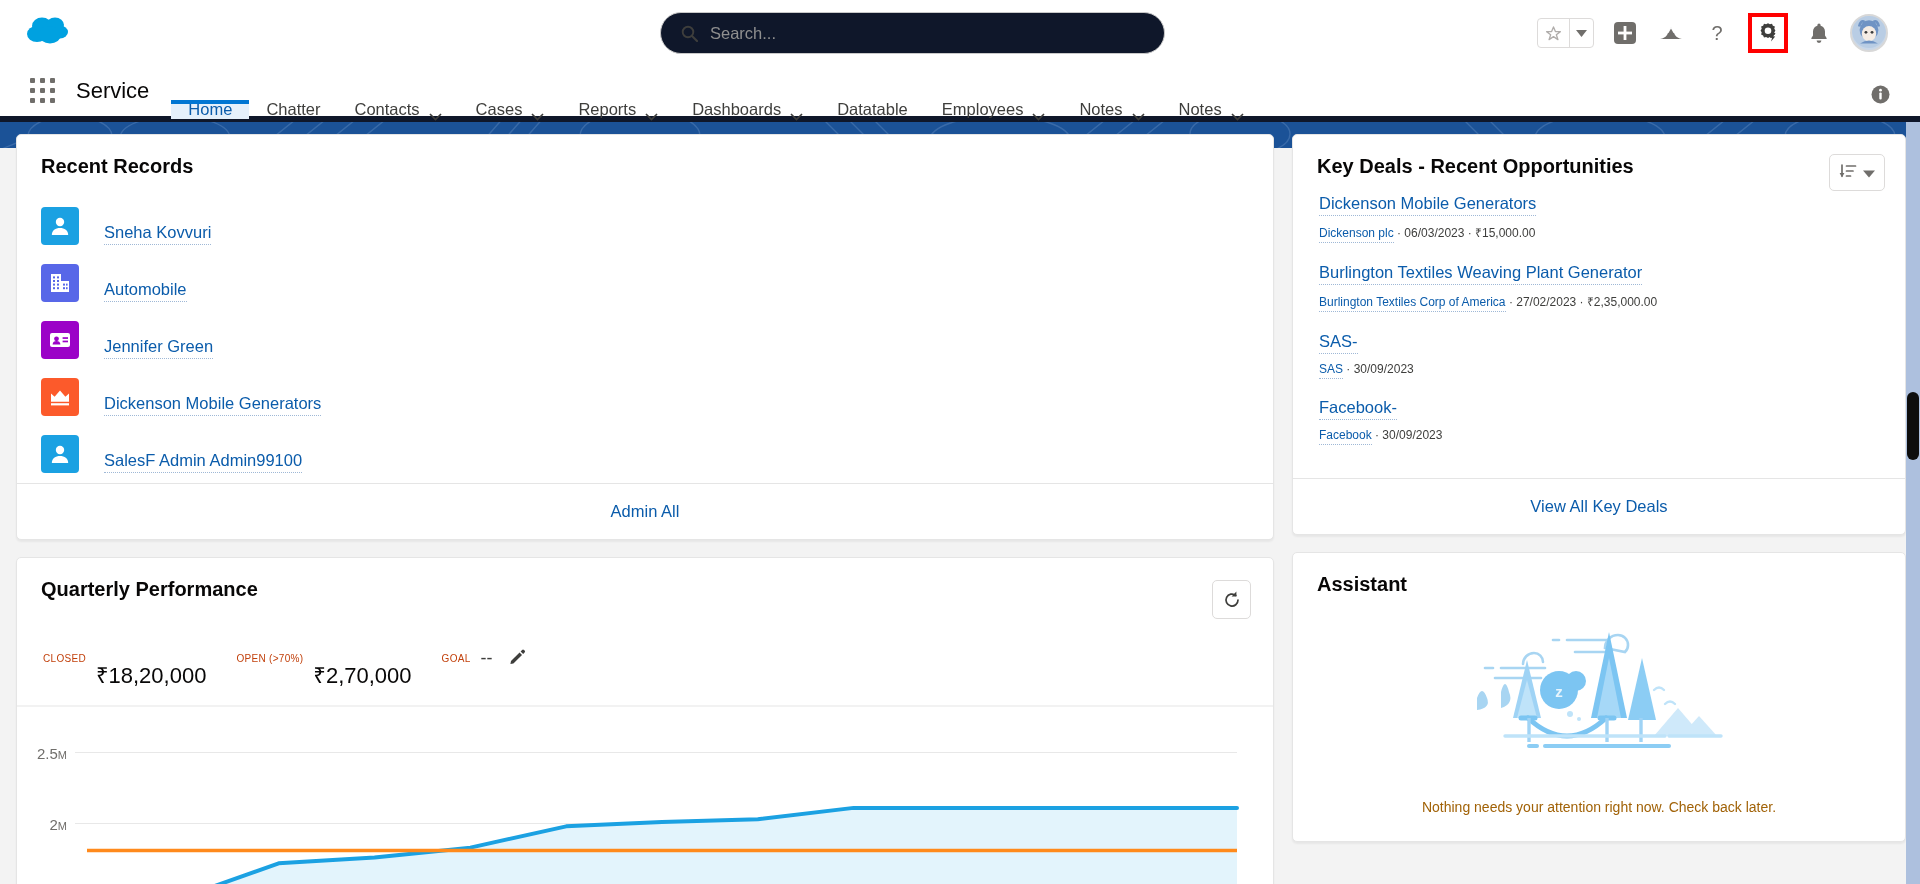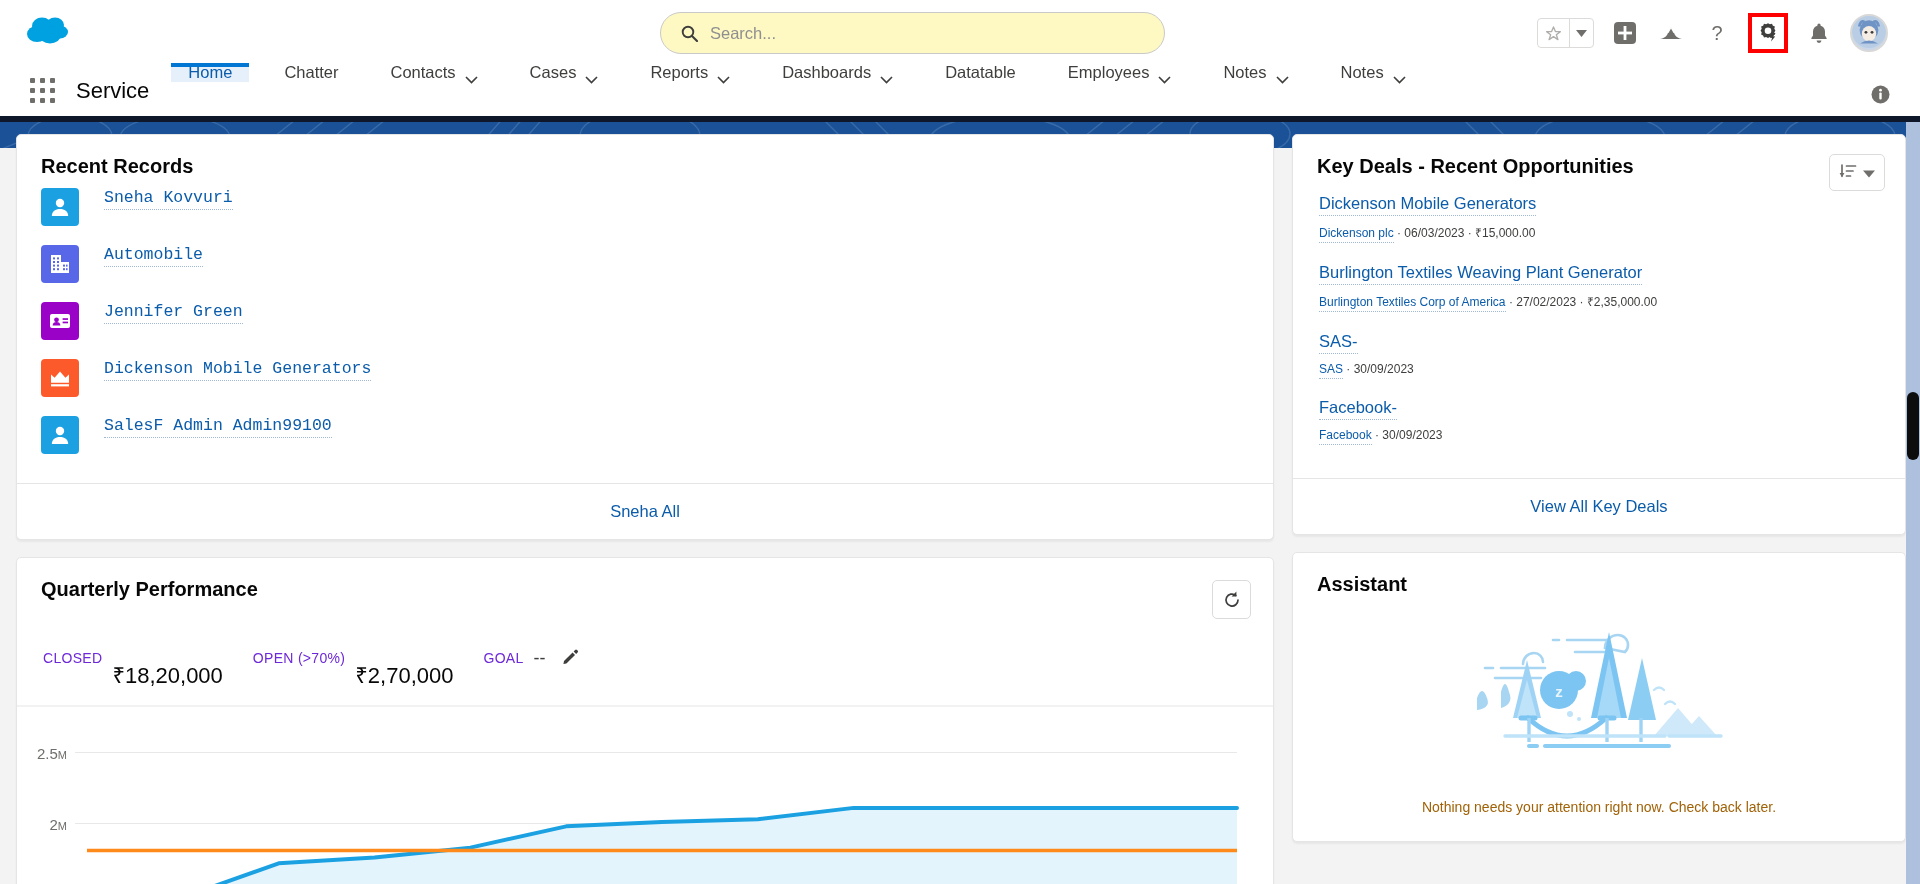--- a/index.html
+++ b/index.html
@@ -16,21 +16,21 @@
   }
   .sf-logo { margin-left: 22px; width: 56px; height: 42px; position: relative; }
 
   .search-wrap {
     position: absolute; left: 660px; top: 12px;
     width: 505px; height: 42px;
   }
   .search-box {
     width: 100%; height: 100%;
     border: 1px solid #c9c9c9; border-radius: 22px;
-    background: #fef9c3; display: flex; align-items: center;
+    background: #0f172a; display: flex; align-items: center;
     padding-left: 20px; cursor: text;
   }
   .search-icon { width: 17px; height: 17px; flex: none; margin-right: 12px; }
   .search-ph { color: #8f8f8f; font-size: 16.5px; }
 
   .header-utils {
     position: absolute; right: 32px; top: 0; height: 66px;
     display: flex; align-items: center; gap: 16px;
   }
   .fav-group {
@@ -68,21 +68,21 @@
     margin-left: 26px; width: 34px; height: 34px;
     display: grid; grid-template-columns: repeat(3, 1fr);
     grid-template-rows: repeat(3, 1fr); gap: 4px;
     align-content: center; justify-content: center; padding: 4px;
   }
   .waffle i { width: 5px; height: 5px; border-radius: 1px; background: #706e6b; display: block; }
   .app-name {
     font-size: 22px; color: #080707; margin-left: 16px; margin-right: 22px;
     font-weight: 400; white-space: nowrap;
   }
-  .nav-items { display: flex; align-items: flex-start; height: 56px; gap: 18px; }
+  .nav-items { display: flex; align-items: flex-end; height: 56px; }
   .nav-item {
     display: flex; align-items: center; gap: 9px;
     padding: 0 17px; font-size: 16.5px; color: #3e3e3c;
     position: relative; cursor: pointer; white-space: nowrap;
   }
   .nav-item.active { background: #e5f0fb; color: #0b5cab; }
   .nav-item.active::before {
     content: ""; position: absolute; left: 0; right: 0; top: 0;
     height: 4px; background: #0176d3;
   }
@@ -112,21 +112,21 @@
     box-shadow: 0 2px 2px rgba(0,0,0,0.05);
     margin-bottom: 17px; position: relative;
   }
   .card-title {
     font-size: 20px; font-weight: bold; color: #080707;
     padding: 20px 24px 4px 24px;
   }
 
   
   .rr-list { padding: 6px 24px 10px 24px; }
-  .rr-row { display: flex; align-items: flex-start; height: 57px; font-family: Liberation Mono, monospace; }
+  .rr-row { display: flex; align-items: flex-end; height: 57px; }
   .rr-ico {
     width: 38px; height: 38px; border-radius: 4px; flex: none;
     display: flex; align-items: center; justify-content: center;
     margin-right: 25px;
   }
   .rr-link {
     font-size: 16.5px; color: #0b5cab;
     border-bottom: 1px dotted #9fb8d6; padding-bottom: 2px;
     cursor: pointer;
   }
@@ -140,21 +140,21 @@
   .qp-refresh {
     position: absolute; right: 22px; top: 22px;
     width: 39px; height: 39px; border: 1px solid #dddbda;
     border-radius: 5px; background: #fff;
     display: flex; align-items: center; justify-content: center; cursor: pointer;
   }
   .qp-metrics {
     display: flex; align-items: center; gap: 10px;
     padding: 22px 26px 6px 26px;
   }
-  .m-label { font-size: 14px; color: #6d28d9; letter-spacing: .3px; }
+  .m-label { font-size: 10px; color: #c2410c; letter-spacing: .3px; }
   .m-value { font-size: 22px; color: #080707; margin-right: 20px; margin-top: 32px; }
   .m-goal { font-size: 18px; color: #3e3e3c; margin-right: 6px; }
 
   .chart-area { position: relative; height: 225px; margin-top: 10px; overflow: hidden; }
   .chart-area svg { display: block; }
 
   
   .kd-sort {
     position: absolute; right: 20px; top: 19px;
     width: 56px; height: 37px; border: 1px solid #dddbda;
@@ -501,21 +501,21 @@
                   <circle cx="12" cy="8" r="4.2" fill="#fff"></circle>
                   <path d="M3.8 21c0-4.5 3.7-7 8.2-7s8.2 2.5 8.2 7z" fill="#fff"></path>
                 </svg>
             </span>
             <span class="rr-link">SalesF Admin Admin99100</span>
           </div>
 
         </div>
 
         <div class="card-footer">
-          <span class="footer-link">Sneha All</span>
+          <span class="footer-link">Admin All</span>
         </div>
       </div>
 
       <div class="card">
         <div class="card-title">Quarterly Performance</div>
 
         <div class="qp-refresh">
           <svg width="20" height="20" viewBox="0 0 20 20">
             <path d="M16 10a6 6 0 11-2.2-4.6" fill="none" stroke="#3e3e3c" stroke-width="1.7" stroke-linecap="round"></path>
             <polygon points="14.4,1.6 14.4,6.6 9.6,6.6" fill="#3e3e3c"></polygon>

